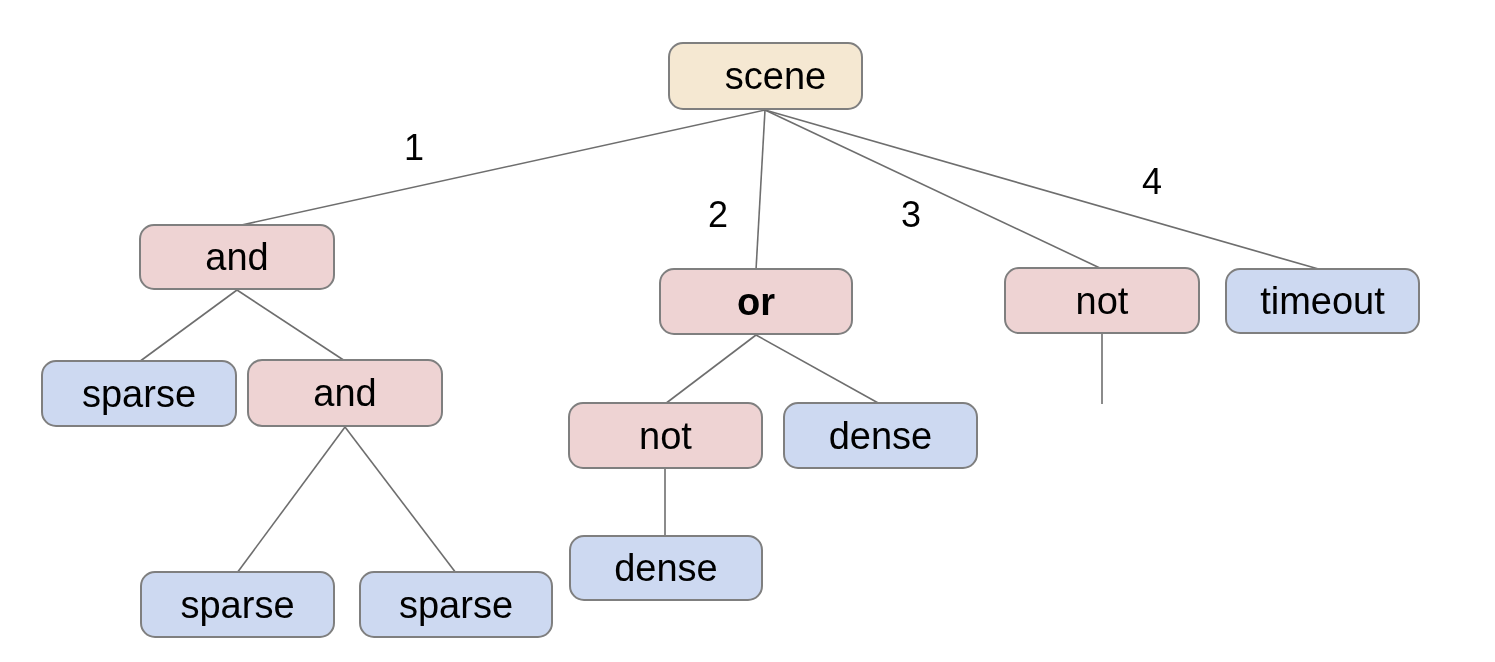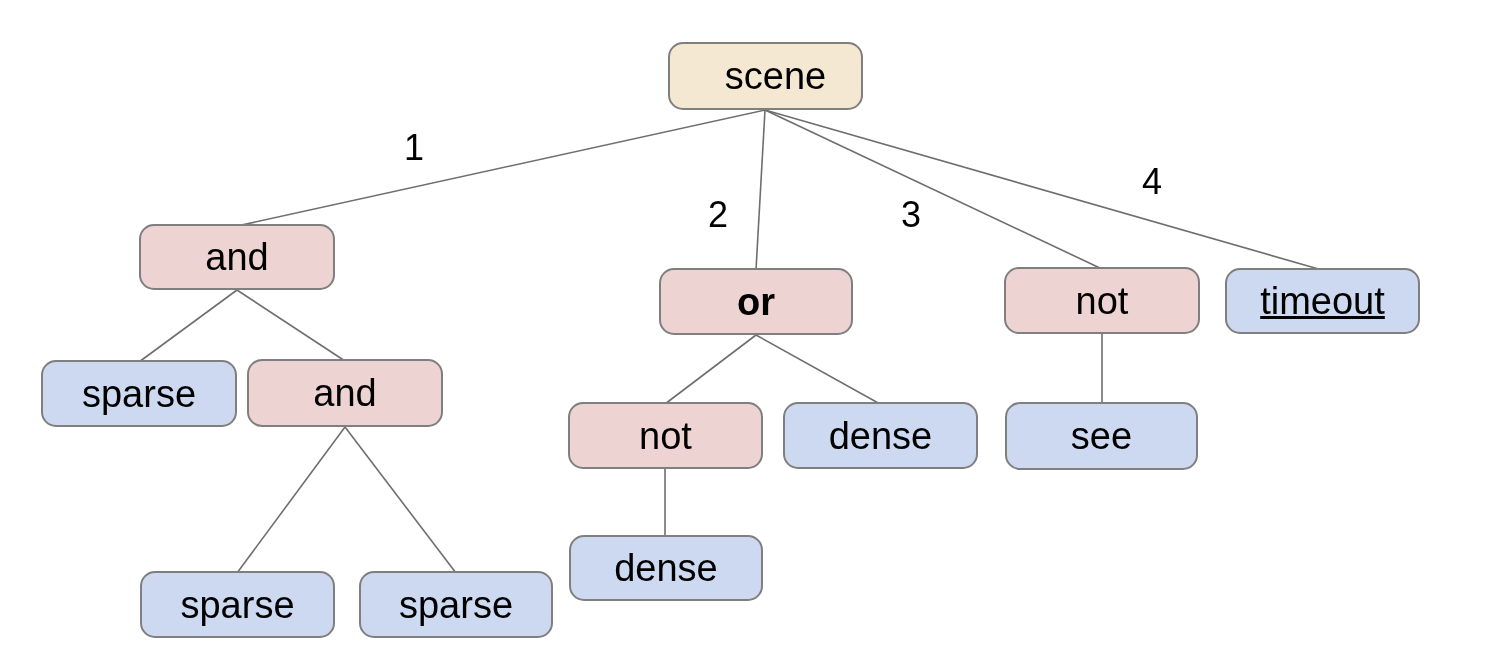--- a/index.html
+++ b/index.html
@@ -76,31 +76,30 @@
   <div class="edge-label" style="left:1152px; top:182px;">4</div>
 
   <div class="node root" style="left:668px; top:42px; width:195px; height:68px;">scene</div>
 
   <div class="node operator" style="left:139px; top:224px; width:196px; height:66px;">and</div>
 
   <div class="node operator" style="left:659px; top:268px; width:194px; height:67px;font-weight:bold;">or</div>
 
   <div class="node operator" style="left:1004px; top:267px; width:196px; height:67px;">not</div>
 
-  <div class="node leaf" style="left:1225px; top:268px; width:195px; height:66px;text-decoration:underline;">timeout</div>
+  <div class="node leaf" style="left:1225px; top:268px; width:195px; height:66px;">timeout</div>
 
   <div class="node leaf" style="left:41px; top:360px; width:196px; height:67px;">sparse</div>
 
   <div class="node operator" style="left:247px; top:359px; width:196px; height:68px;">and</div>
 
   <div class="node operator" style="left:568px; top:402px; width:195px; height:67px;">not</div>
 
   <div class="node leaf" style="left:783px; top:402px; width:195px; height:67px;">dense</div>
 
-  <div class="node leaf" style="left:1005px; top:402px; width:193px; height:68px;">see</div>
 
   <div class="node leaf" style="left:140px; top:571px; width:195px; height:67px;">sparse</div>
 
   <div class="node leaf" style="left:359px; top:571px; width:194px; height:67px;">sparse</div>
 
   <div class="node leaf" style="left:569px; top:535px; width:194px; height:66px;">dense</div>
 
 </div>
 
 </body></html>

